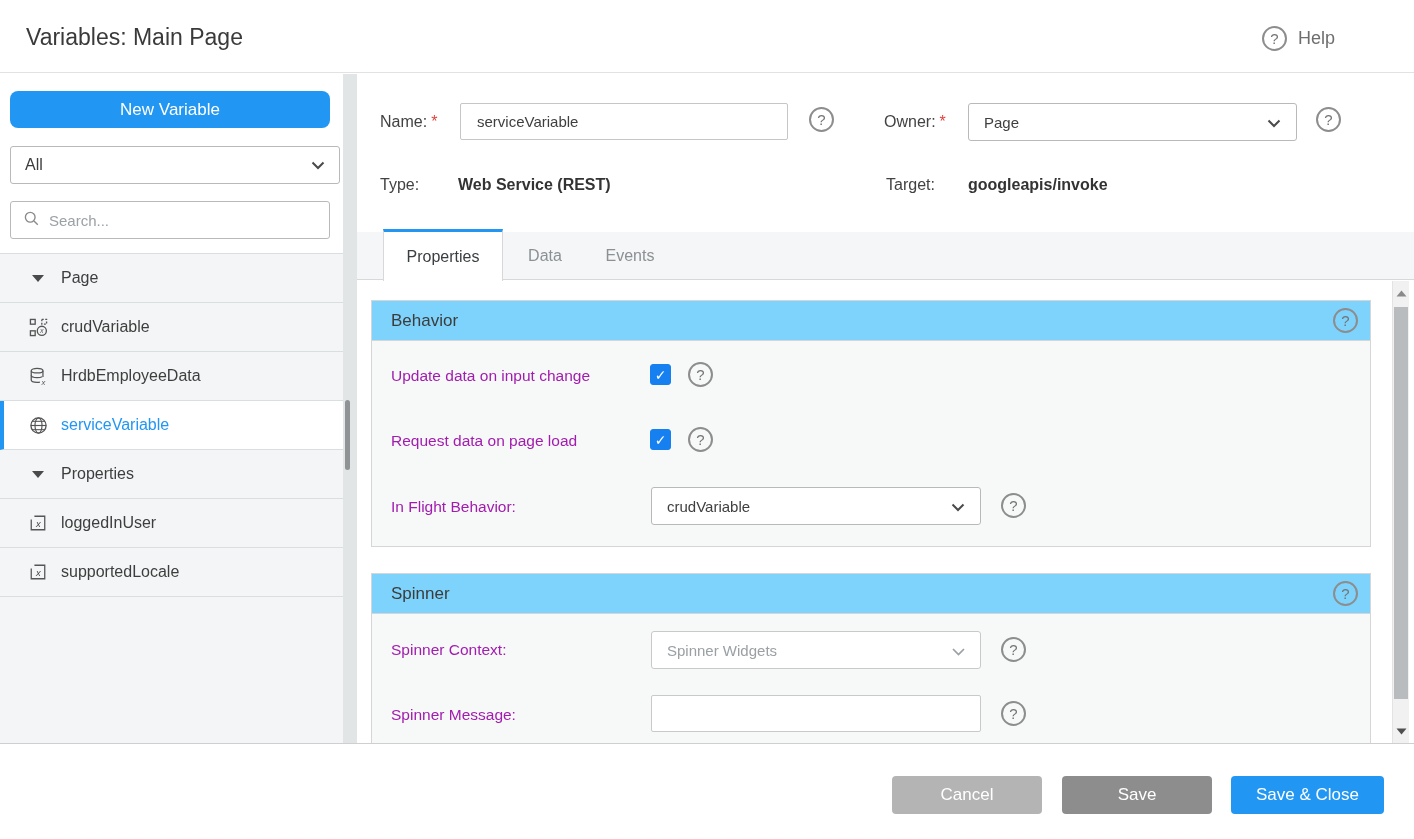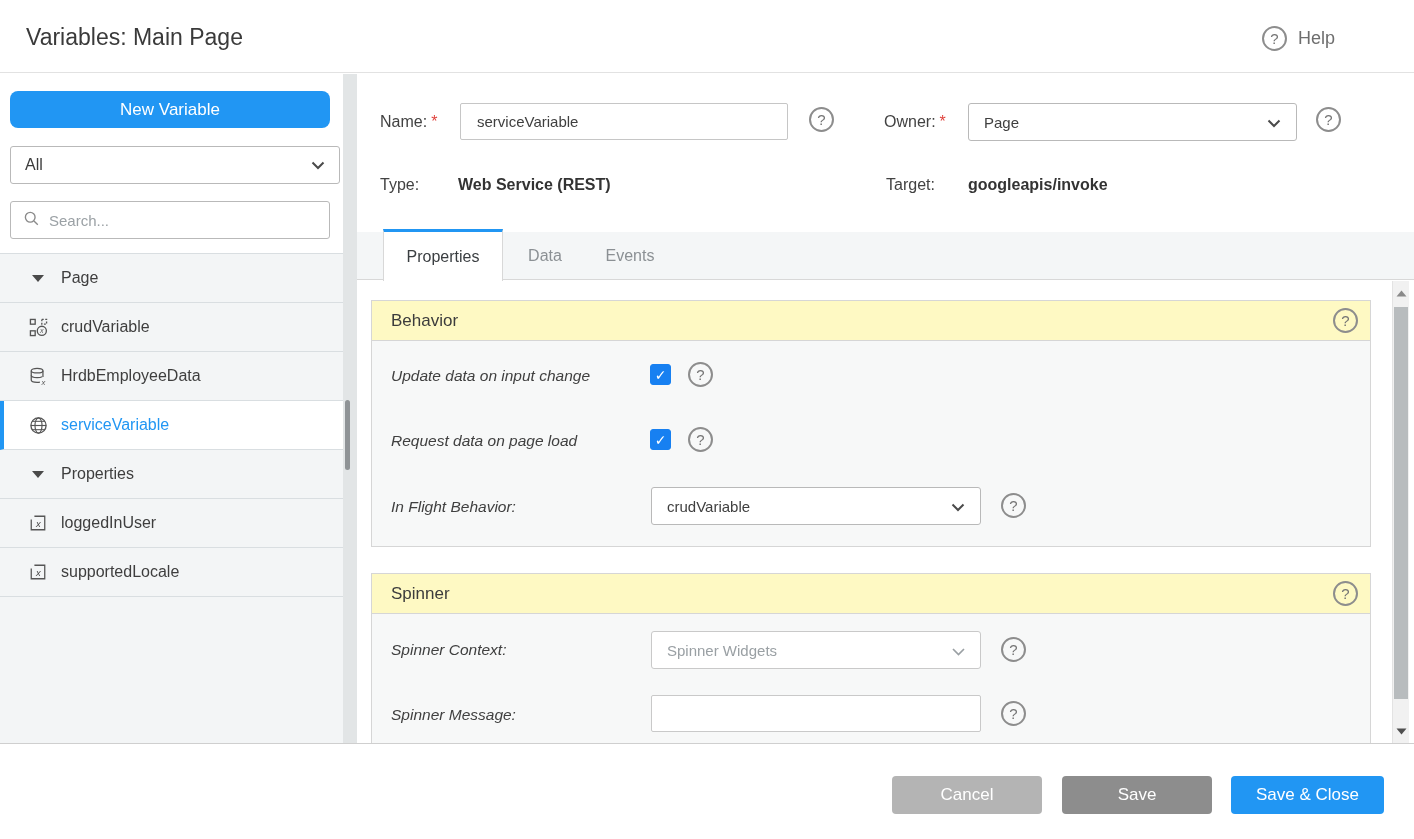--- a/index.html
+++ b/index.html
@@ -87,28 +87,28 @@
   }
   .tab { position:absolute; top:0; height:48px; display:flex; align-items:center; justify-content:center; font-size:16px; color:#8b9094; cursor:pointer; }
   .tab-data { left:152px; width:72px; }
   .tab-events { left:232px; width:82px; }
 
   
   .viewport { position:absolute; left:0; top:207px; width:1057px; height:462px; overflow:hidden; background:#fff; }
 
   .panel { position:absolute; left:14px; width:1000px; background:#f7f8f8; border:1px solid #d6d6d6; }
   .panel-head {
-    height:40px; background:#fef9c3; border-bottom:1px solid #d6d6d6;
+    height:40px; background:#7dd3fc; border-bottom:1px solid #d6d6d6;
     display:flex; align-items:center; padding:0 12px 0 19px; font-size:17px; color:#3c3c3c;
   }
   .panel-head .qmark { margin-left:auto; }
   .panel-behavior { top:19px; height:247px; }
   .panel-spinner { top:292px; height:300px; }
 
-  .row-label { position:absolute; font-size:15.5px; color:#404040;font-style:italic; }
+  .row-label { position:absolute; font-size:15.5px; color:#a21caf; }
   .checkbox {
     position:absolute; width:21px; height:21px; border-radius:3px; background:#fff; border:1px solid #9a9a9a;
     display:flex; align-items:center; justify-content:center; color:#fff; font-size:14px; font-weight:bold; cursor:pointer;
   }
   .checkbox.checked { background:#1780f1; border-color:#1780f1; }
   .checkbox.checked::before { content:"✓"; }
   .row-q { position:absolute; }
 
   .sel-placeholder { color:#9aa0a4; }
 

